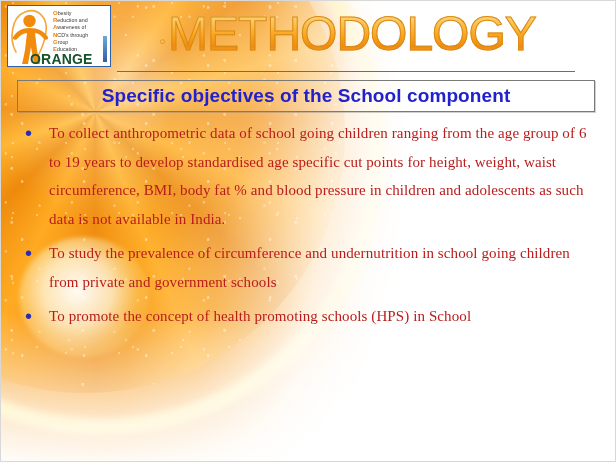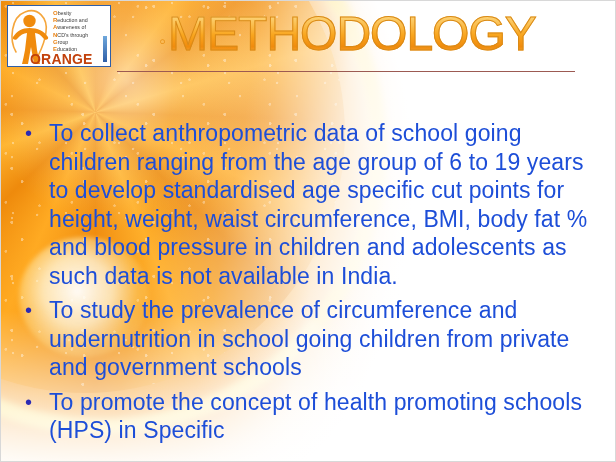--- a/index.html
+++ b/index.html
@@ -133,21 +133,21 @@
     color: #3a3a3a;
     font-family: "Liberation Sans", sans-serif;
   }
   .logo-words div { white-space: nowrap; }
   .logo-words b { color: #e98213; font-weight: bold; font-size: 6px; }
   .logo-orange-word {
     position: absolute;
     left: 22px; bottom: 0px;
     font-size: 14px;
     font-weight: bold;
-    color: #c2410c;
+    color: #14532d;
     letter-spacing: 0.2px;
     line-height: 14px;
     font-family: "Liberation Sans", sans-serif;
   }
   .logo-tick {
     position: absolute;
     right: 3px; top: 30px;
     width: 4px; height: 26px;
     background: linear-gradient(to bottom, #6fa8dc 0%, #2f5fa8 100%);
   }
@@ -231,24 +231,24 @@
     flex: 0 0 24px;
     font-size: 20px;
     line-height: 29px;
     color: #2b2bb4;
     text-align: left;
     padding-left: 4px;
     font-family: "Liberation Sans", sans-serif;
   }
   .bullet-text {
     flex: 1;
-    font-family: Liberation Sans, sans-serif;
-    font-size: 23px;
+    font-family: Liberation Serif, serif;
+    font-size: 15px;
     line-height: 28.5px;
-    color: #1d4ed8;
+    color: #b91c1c;
     letter-spacing: 0.1px;
   }
 </style>
 </head>
 <body>
 
 <div id="slide">
 
   <div class="bg-layer">
     <div class="bg-wash"></div>
@@ -282,29 +282,32 @@
     <div class="logo-orange-word">ORANGE</div>
     <div class="logo-tick"></div>
   </div>
 
   <div class="title-wrap">
     <span class="title-bullet">◦</span>
     <span class="title-text">METHODOLOGY</span>
   </div>
   <div class="title-rule"></div>
 
+  <div class="subtitle-box">
+    <span class="subtitle-text">Specific objectives of the School component</span>
+  </div>
 
   <div class="bullets">
     <div class="bullet-row">
       <span class="bullet-dot">•</span>
       <span class="bullet-text">To collect anthropometric data of school going children ranging from the age group of 6 to 19 years to develop standardised age specific cut points for height, weight, waist circumference, BMI, body fat % and blood pressure in children and adolescents as such data is not available in India.</span>
     </div>
     <div class="bullet-row">
       <span class="bullet-dot">•</span>
       <span class="bullet-text">To study the prevalence of circumference and undernutrition in school going children from private and government schools</span>
     </div>
     <div class="bullet-row">
       <span class="bullet-dot">•</span>
-      <span class="bullet-text">To promote the concept of health promoting schools (HPS) in Specific</span>
+      <span class="bullet-text">To promote the concept of health promoting schools (HPS) in School</span>
     </div>
   </div>
 
 </div>
 
 </body></html>

